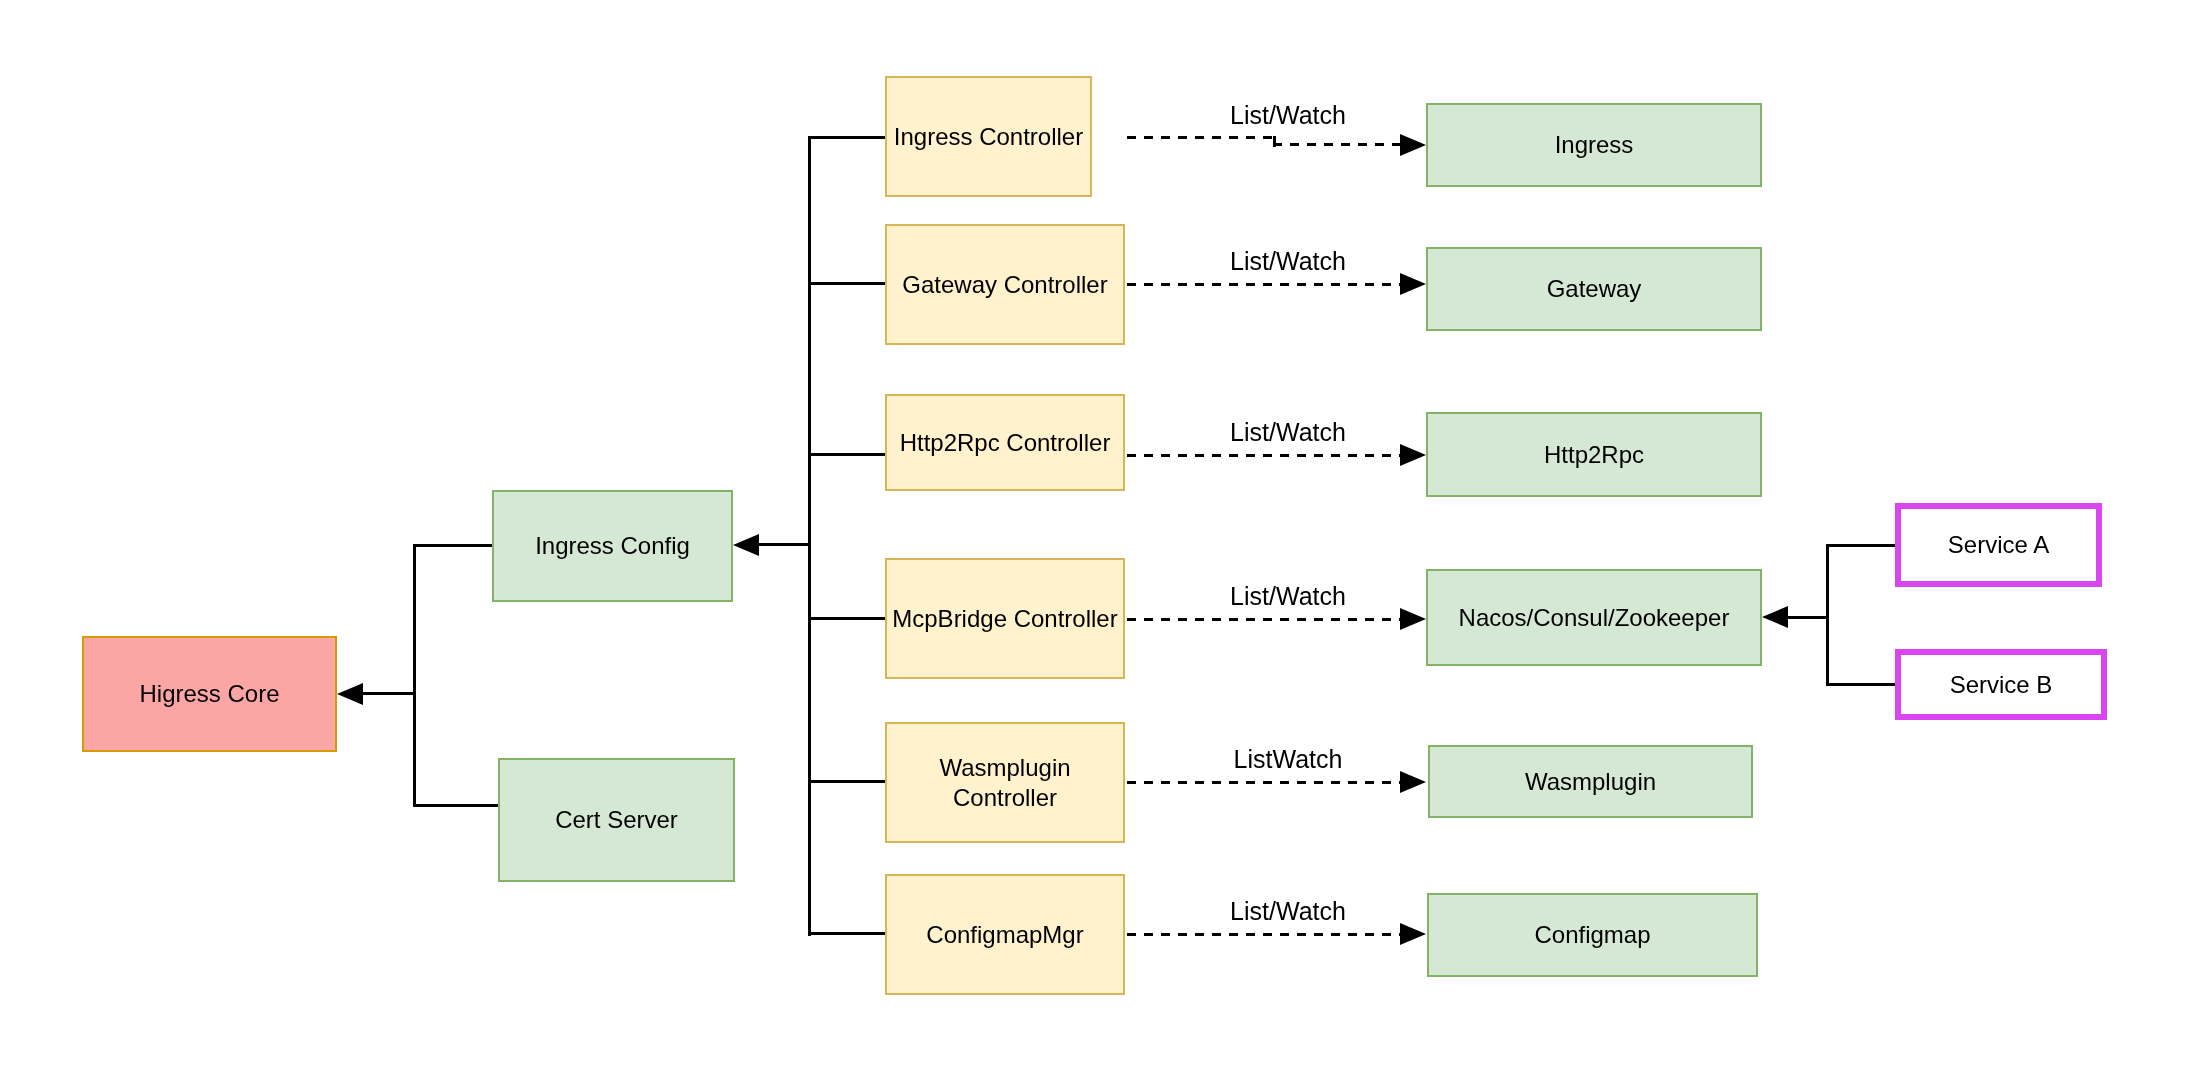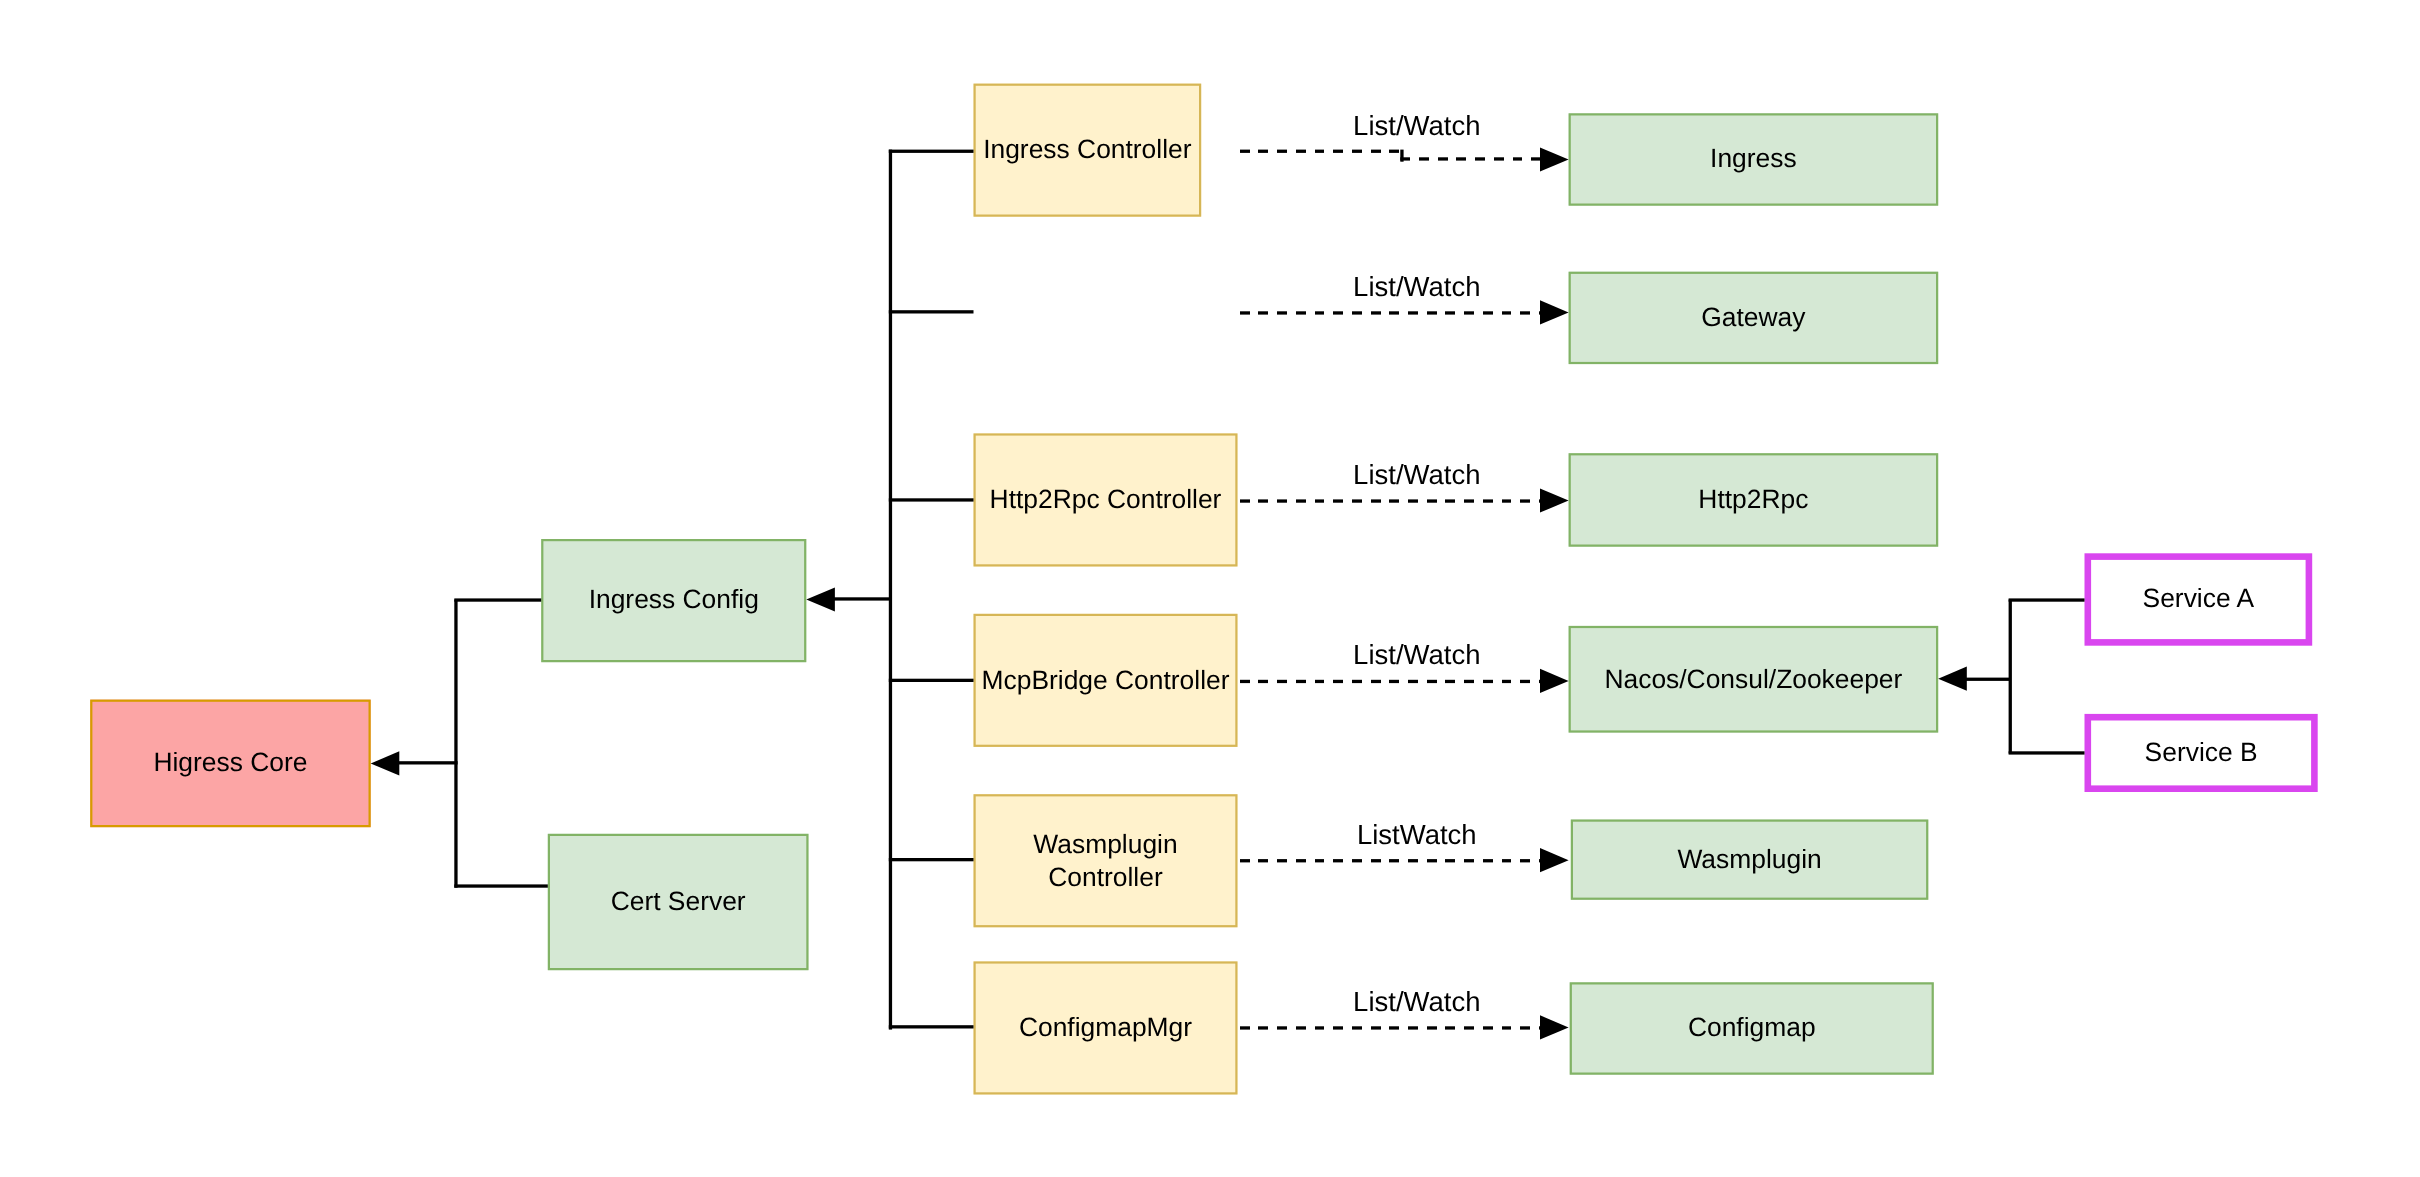--- a/index.html
+++ b/index.html
@@ -66,21 +66,24 @@
     <span>Ingress Config</span>
   </div>
 
   <div class="node green" style="left:498px; top:758px; width:237px; height:124px;">
     <span>Cert Server</span>
   </div>
 
   <div class="node yellow" style="left:885px; top:76px; width:207px; height:121px;">
     <span>Ingress Controller</span>
   </div>
-  <div class="node yellow" style="left:885px; top:394px; width:240px; height:121px;">
+  <div class="node yellow" style="left:885px; top:224px; width:240px; height:121px;">
+    <span>Gateway Controller</span>
+  </div>
+  <div class="node yellow" style="left:885px; top:394px; width:240px; height:97px;">
     <span>Http2Rpc Controller</span>
   </div>
   <div class="node yellow" style="left:885px; top:558px; width:240px; height:121px;">
     <span>McpBridge Controller</span>
   </div>
   <div class="node yellow" style="left:885px; top:722px; width:240px; height:121px;">
     <span>Wasmplugin
 Controller</span>
   </div>
   <div class="node yellow" style="left:885px; top:874px; width:240px; height:121px;">

